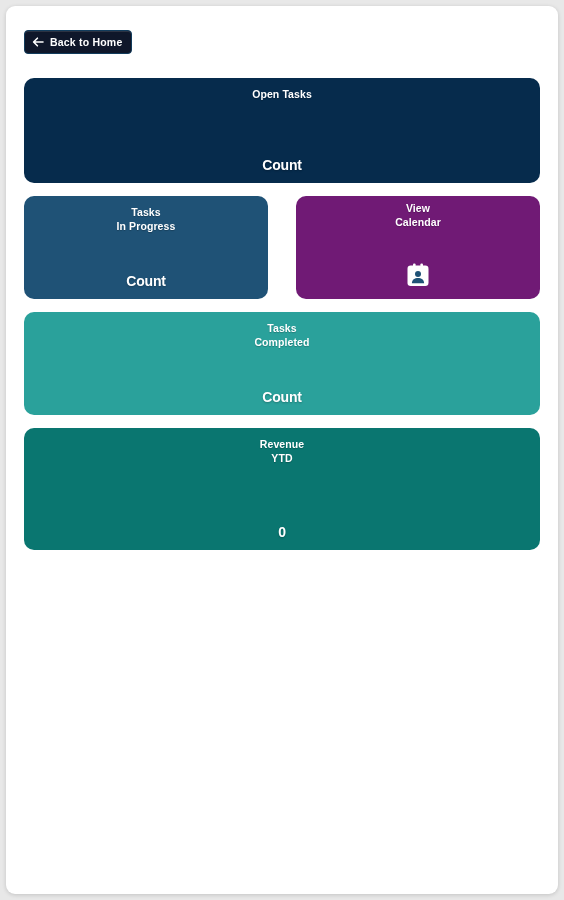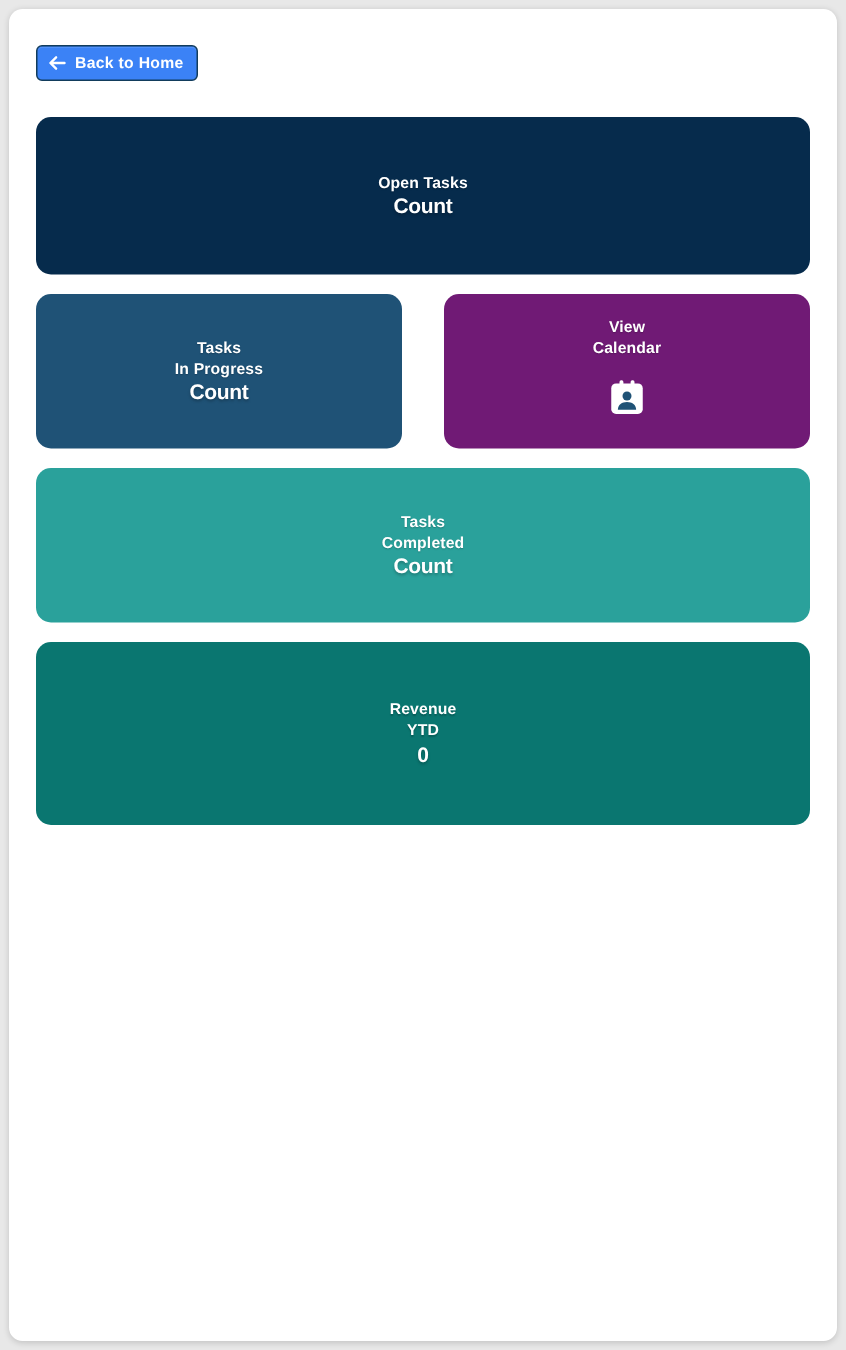--- a/index.html
+++ b/index.html
@@ -26,21 +26,21 @@
 
   .content {
     padding: 24px 18px 0 18px;
   }
 
   
   .back-button {
     display: inline-flex;
     align-items: center;
     gap: 6px;
-    background: #3b82f6;
+    background: #0f172a;
     border: 1px solid #123c5c;
     border-radius: 4px;
     color: #ffffff;
     font-size: 10.5px;
     font-weight: bold;
     letter-spacing: 0.2px;
     padding: 5px 9px 5px 7px;
     cursor: pointer;
     line-height: 1;
     box-shadow: inset 0 1px 0 rgba(255,255,255,0.12);
@@ -78,21 +78,21 @@
   }
   .card-row > .card { flex: 1 1 0; }
 
   .card {
     border-radius: 10px;
     color: #ffffff;
     text-align: center;
     display: flex;
     flex-direction: column;
     align-items: center;
-    justify-content: center;
+    justify-content: space-between;
     cursor: pointer;
     user-select: none;
     padding: 10px 12px;
   }
   .card .card-label {
     font-size: 10.5px;
     font-weight: bold;
     line-height: 1.32;
     letter-spacing: 0.1px;
     text-shadow: 0 1px 1px rgba(0,0,0,0.22);

